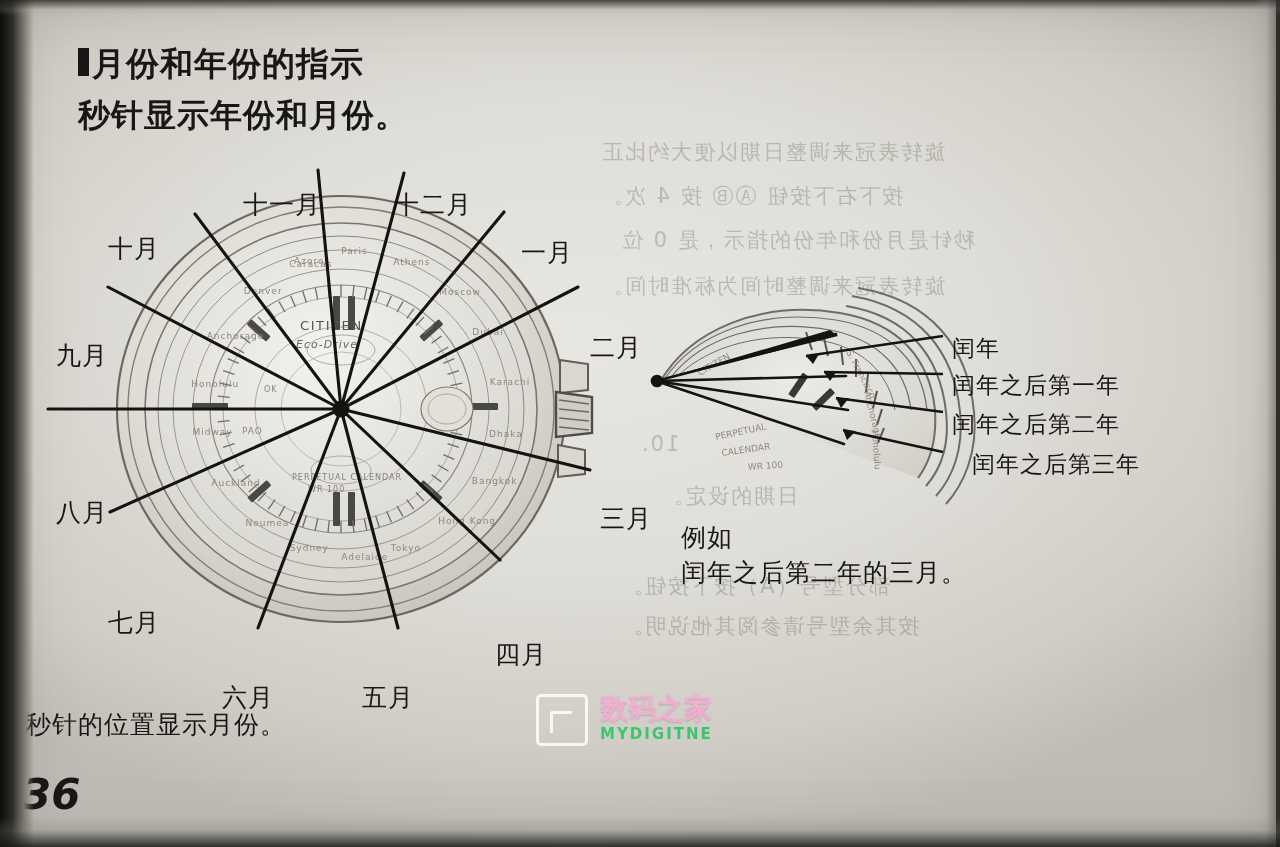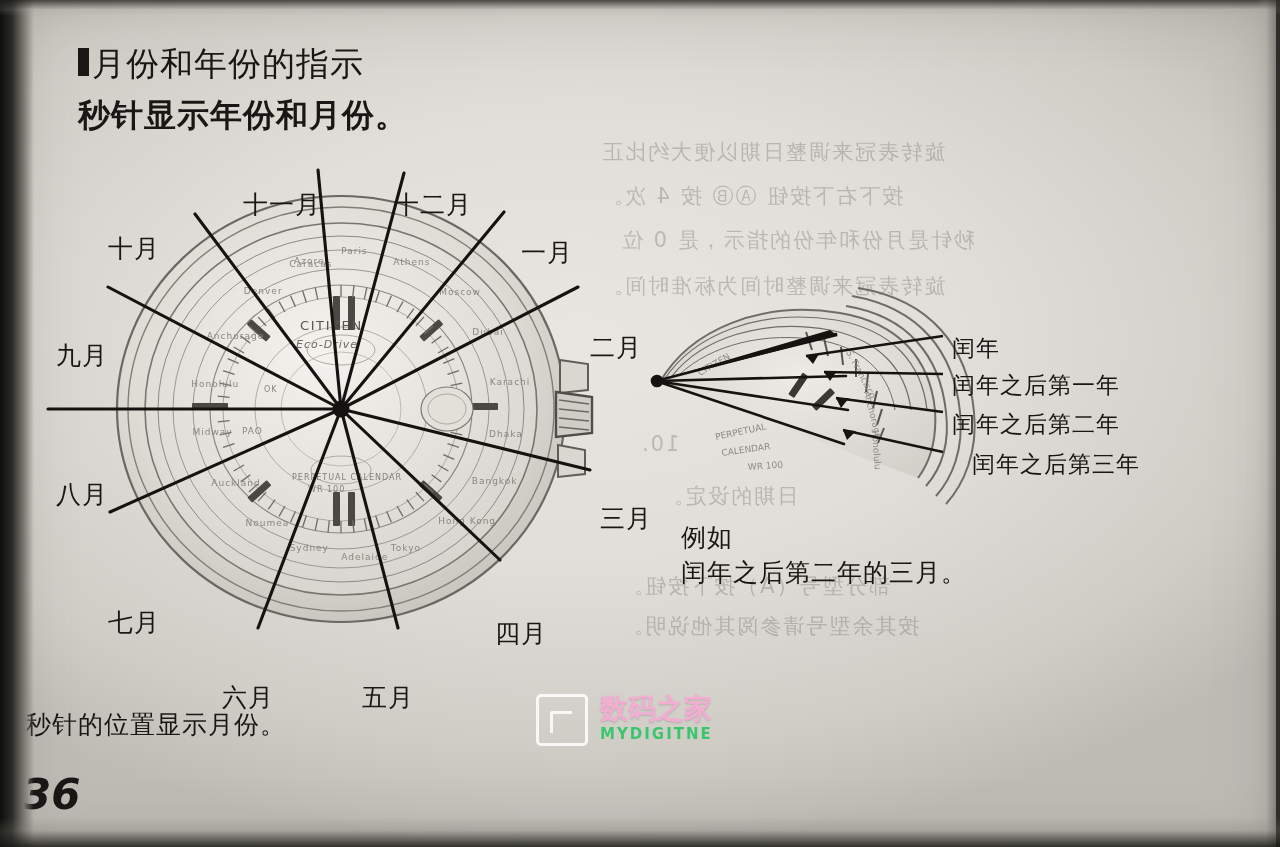--- a/index.html
+++ b/index.html
@@ -79,21 +79,21 @@
     top: 48px;
     width: 11px;
     height: 28px;
     background: #181715;
   }
   .title {
     position: absolute;
     left: 92px;
     top: 42px;
     font-size: 33px;
-    font-weight: normal;
+    font-weight: bold;
     letter-spacing: 1px;
   }
   .subtitle {
     position: absolute;
     left: 78px;
     top: 94px;
     font-size: 32px;
     font-weight: bold;
     letter-spacing: 1px;
   }
@@ -382,24 +382,24 @@
     </g>
   </svg>
 
   <div>
     <div class="month-label ink" style="left:243px; top:152px;">十一月</div>
     <div class="month-label ink" style="left:394px; top:152px;">十二月</div>
     <div class="month-label ink" style="left:108px; top:196px;">十月</div>
     <div class="month-label ink" style="left:521px; top:200px;">一月</div>
     <div class="month-label ink" style="left:56px;  top:303px;">九月</div>
     <div class="month-label ink" style="left:590px; top:295px;">二月</div>
-    <div class="month-label ink" style="left:56px;  top:442px;">八月</div>
+    <div class="month-label ink" style="left:56px;  top:460px;">八月</div>
     <div class="month-label ink" style="left:600px; top:466px;">三月</div>
     <div class="month-label ink" style="left:108px; top:570px;">七月</div>
-    <div class="month-label ink" style="left:495px; top:581px;">四月</div>
+    <div class="month-label ink" style="left:495px; top:602px;">四月</div>
     <div class="month-label ink" style="left:222px; top:645px;">六月</div>
     <div class="month-label ink" style="left:362px; top:645px;">五月</div>
   </div>
 
   <svg width="1280" height="847" viewBox="0 0 1280 847">
     <defs>
       <radialGradient id="rdg" cx="50%" cy="40%" r="70%">
         <stop offset="0%" stop-color="#ecebe6"></stop>
         <stop offset="100%" stop-color="#d2d0c9"></stop>
       </radialGradient>

